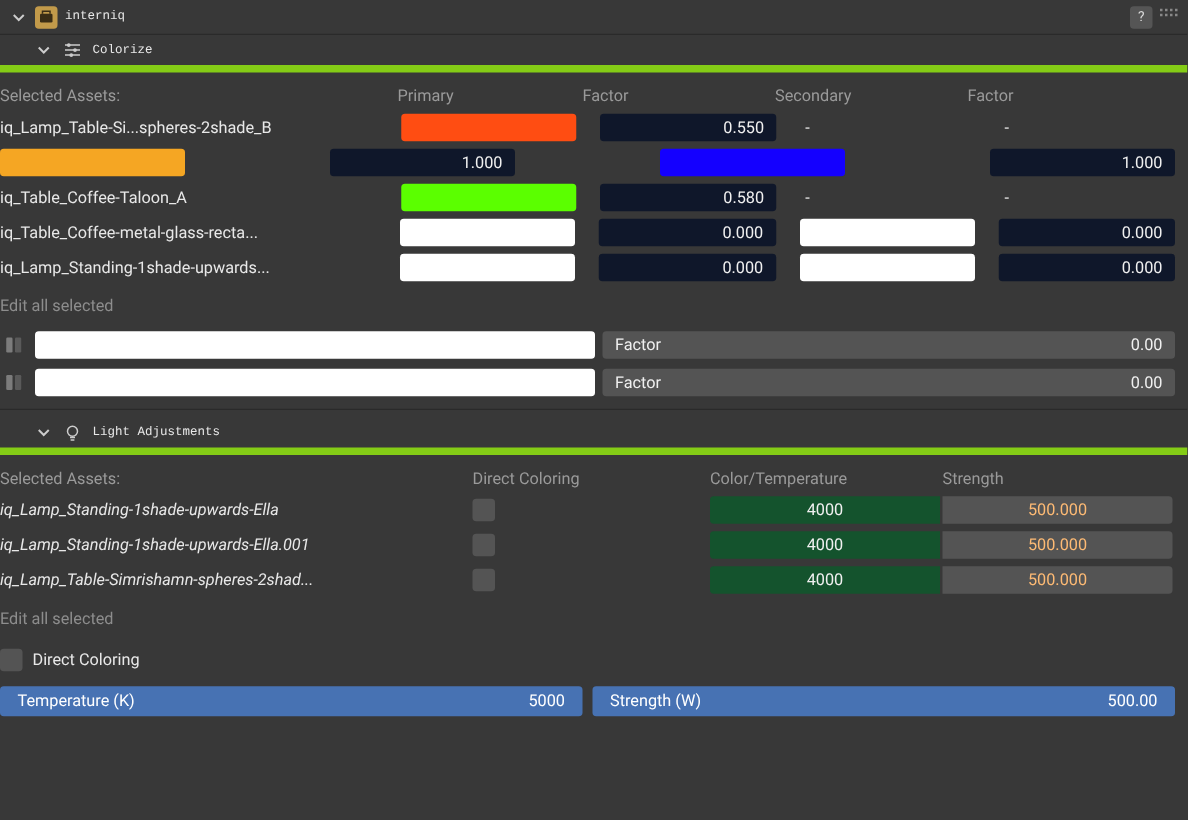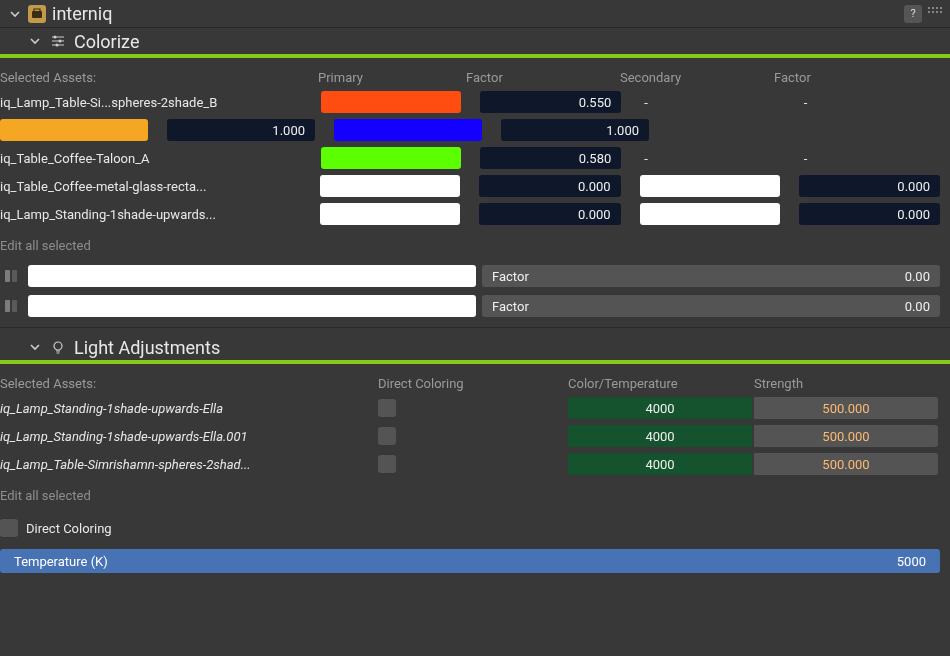--- a/index.html
+++ b/index.html
@@ -2,31 +2,31 @@
 <html><head>
 <meta charset="utf-8">
 <style>
   * { box-sizing: border-box; margin: 0; padding: 0; font-family: -apple-system, BlinkMacSystemFont, "Segoe UI", Roboto, sans-serif; }
   body { background: #383838; color: #e8e8e8; font-size: 13px; width: 950px; height: 656px; overflow: hidden; }
   .panel { padding: 0; }
   .hdr-row { display: flex; align-items: center; height: 28px; padding: 0 8px; }
   .hdr-main { gap: 6px; border-bottom: 1px solid #2a2a2a; justify-content: space-between;}
   .hdr-left { display:flex; align-items:center; gap:6px;}
   .hdr-right { display:flex; align-items:center; gap:6px;}
-  .hdr-sub { gap: 8px; padding-left: 28px; height: 30px; border-bottom: 4px solid #84cc16;}
+  .hdr-sub { gap: 8px; padding-left: 28px; height: 30px; border-bottom: 6px solid #84cc16;}
   .chev { width: 14px; height:14px; display:flex; align-items:center; justify-content:center; color:#ccc; }
   .chev svg { width:10px; height:10px; }
   .addon-icon { width:18px; height:18px; background:#c29a4a; border-radius:3px; display:flex; align-items:center; justify-content:center; }
   .addon-icon svg { width:12px; height:12px; }
-  .lbl { color:#e8e8e8; font-size:18px;}
+  .lbl { color:#e8e8e8; font-size:10px;font-family:Liberation Mono, monospace;}
   .subicon { width:16px;height:16px; display:flex;align-items:center;justify-content:center; color:#ccc;}
   .section-body { padding: 8px 10px 6px 0; }
   .col-hdrs { display:flex; align-items:center; height:22px; color:#9a9a9a; }
   .muted { color:#9a9a9a; }
-  .assets-grid .row { display:flex; align-items:center; height:28px; gap:19px; }
+  .assets-grid .row { display:flex; align-items:center; height:28px; gap:19px;justify-content:space-between; }
   .name-col { width: 318px; color:#e8e8e8; overflow:hidden; text-overflow:ellipsis; white-space:nowrap; }
   .swatch { height:22px; border-radius:3px; }
   .swatch.primary { width:148px; }
   .factor-field { height:22px; border-radius:3px; background:#0f172a; display:flex; align-items:center; justify-content:flex-end; padding:0 10px; color:#f0f0f0; }
   .factor-field.primary { width:148px; }
   .sec-col { width:148px; display:flex; align-items:center; }
   .dash { color:#e8e8e8; padding-left:4px;}
   .swatch.secondary { width:100%; height:22px; }
   .factor-field.secondary { width:148px; }
   .hdr-primary { margin-left:0; width:148px;}
@@ -262,16 +262,20 @@
     <div class="dc-row">
       <span class="chk"></span>
       <span>Direct Coloring</span>
     </div>
 
     <div class="bottom-row">
       <div class="blue-field">
         <span>Temperature (K)</span>
         <span>5000</span>
       </div>
+      <div class="blue-field">
+        <span>Strength (W)</span>
+        <span>500.00</span>
+      </div>
     </div>
   </div>
 
 </div>
 
 </body></html>

